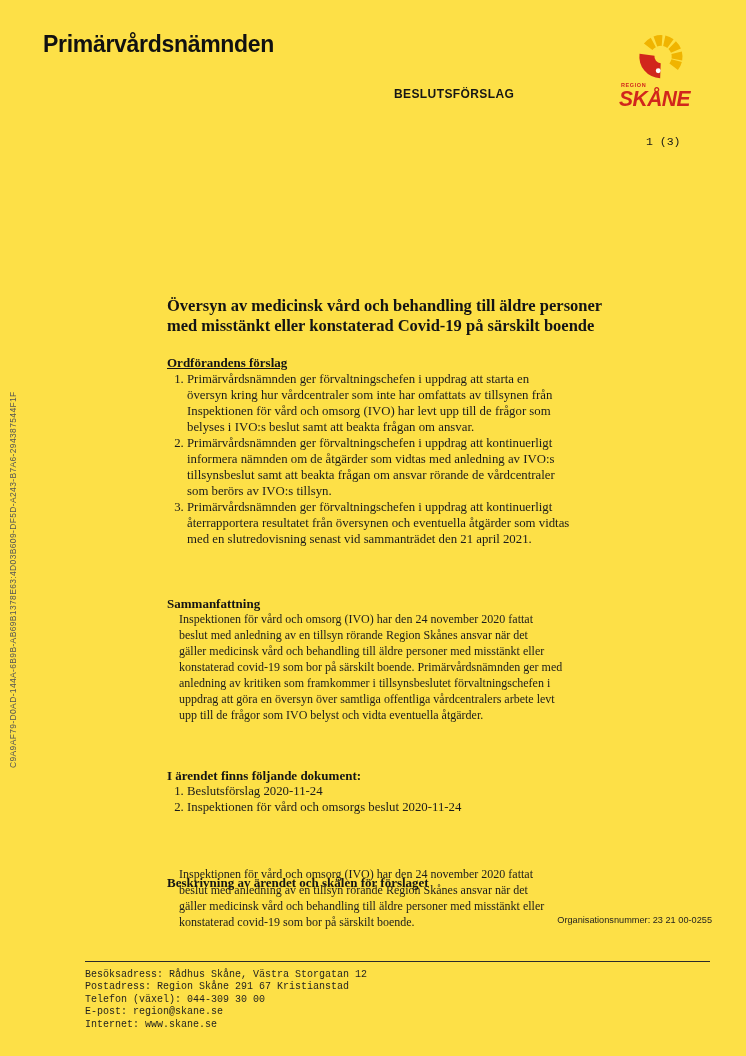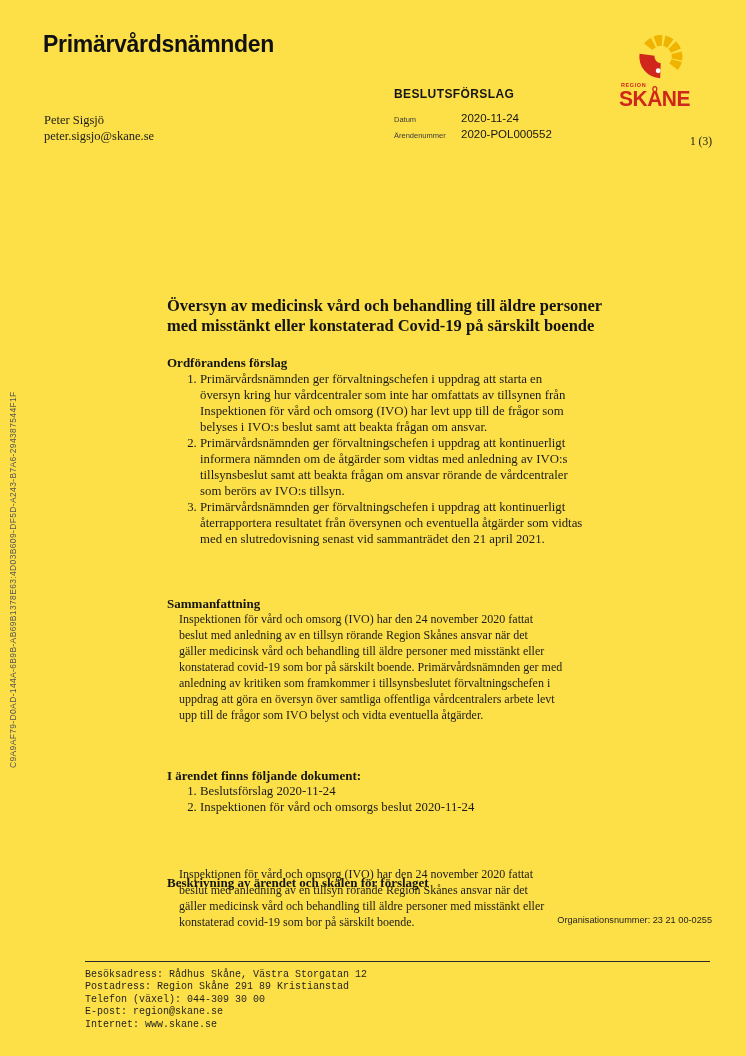--- a/index.html
+++ b/index.html
@@ -17,34 +17,34 @@
   .contact { position:absolute; left:44px; top:113px; font-size:12.5px; line-height:15.5px; }
   .doc-type {
     position:absolute; left:394px; top:87px;
     font-family:"Liberation Sans", sans-serif; font-weight:bold; font-size:12px; letter-spacing:0.4px; color:#161616;
   }
   .meta { position:absolute; left:394px; top:112px; font-family:"Liberation Sans", sans-serif; }
   .meta-row { display:flex; align-items:baseline; height:15.5px; }
   .meta-label { width:67px; font-size:7.5px; color:#3a3a3a; }
   .meta-value { font-size:11.5px; color:#161616; }
   .page-indicator {
-    position:absolute; left:646px; top:135px; width:66px; text-align:right;
-    font-family:Liberation Serif, serif; font-size:11.5px; color:#161616;
+    position:absolute; left:646px; top:135px; width:66px; 
+    font-family:Liberation Mono, monospace; font-size:11.5px; color:#161616;
   }
 
   
   .logo { position:absolute; left:618px; top:27px; width:86px; }
   .logo-symbol { display:block; margin-left:13px; }
   .logo-region {
     font-family:"Liberation Sans", sans-serif; font-weight:bold; font-size:5.5px;
     letter-spacing:0.6px; margin:1px 0 0 3px;
   }
   .logo-name {
     font-family:"Liberation Sans", sans-serif; font-weight:bold; font-size:21px;
-    letter-spacing:-0.5px; line-height:19px; margin-left:1px; transform:scaleY(1.05); transform-origin:top left;
+    letter-spacing:-0.5px; line-height:19px; margin-left:1px; transform:scaleY(1.05); transform-origin:top left;font-style:italic;
   }
 
   
   .margin-id {
     position:absolute; left:8px; top:396px; height:372px; width:13px;
     writing-mode:vertical-rl; transform:rotate(180deg);
     font-family:"Liberation Sans", sans-serif; font-size:8.5px; letter-spacing:0.35px; color:#555;
     white-space:nowrap;
   }
 
@@ -54,27 +54,27 @@
     font-weight:bold; font-size:16.5px; line-height:20px; white-space:pre-line; color:#141414;
   }
   .sec-heading {
     position:absolute; left:167px; font-weight:bold; font-size:13px; color:#141414;
   }
   .body-par {
     position:absolute; left:179px; width:520px;
     font-size:12px; line-height:16px; white-space:pre-line;
   }
   .body-list {
-    position:absolute; left:167px; width:515px;
+    position:absolute; left:154px; width:515px;
     font-size:12.8px; line-height:16px;
   }
   .body-list ol { margin:0; padding-left:33px; }
   .body-list li { white-space:pre-line; }
 
-  .h-ordforanden { top:355px; }
+  .h-ordforanden { top:355px;text-decoration:underline; }
   .l-ordforanden { top:371px; }
   .h-sammanfattning { top:596px; }
   .p-sammanfattning { top:611px; }
   .h-dokument { top:768px; }
   .l-dokument { top:783px; }
   .h-beskrivning { top:875px; }
   .p-beskrivning { top:866px; }
 
   
   .footer-rule { position:absolute; left:85px; top:961px; width:625px; border-top:1.6px solid #2a2a2a; }
@@ -87,37 +87,23 @@
     font-family:"Liberation Sans", sans-serif; font-size:9.2px; color:#1f1f1f;
   }
 </style>
 </head>
 <body>
 
 <div class="page">
 
   <div class="committee-title">Primärvårdsnämnden</div>
 
-  <div class="contact">
-    <div>Peter Sigsjö</div>
-    <div>peter.sigsjo@skane.se</div>
-  </div>
 
   <div class="doc-type">BESLUTSFÖRSLAG</div>
 
-  <div class="meta">
-    <div class="meta-row">
-      <span class="meta-label">Datum</span>
-      <span class="meta-value">2020-11-24</span>
-    </div>
-    <div class="meta-row">
-      <span class="meta-label">Ärendenummer</span>
-      <span class="meta-value">2020-POL000552</span>
-    </div>
-  </div>
 
   <div class="page-indicator">1 (3)</div>
 
   <div class="logo">
     <svg class="logo-symbol" width="62" height="54" viewBox="0 0 100 100">
 
       <g fill="#f0b400">
         <g transform="rotate(-130 48 55)">
             <path d="M87.1,46.7 A40,40 0 0 1 87.1,63.3 L67.6,59.2 A20,20 0 0 0 67.6,50.8 Z"></path>
           </g>
@@ -186,20 +172,20 @@
 
   <div class="sec-heading h-beskrivning">Beskrivning av ärendet och skälen för förslaget</div>
   <div class="body-par p-beskrivning">Inspektionen för vård och omsorg (IVO) har den 24 november 2020 fattat
 beslut med anledning av en tillsyn rörande Region Skånes ansvar när det
 gäller medicinsk vård och behandling till äldre personer med misstänkt eller
 konstaterad covid-19 som bor på särskilt boende.</div>
 
   <div class="footer-rule"></div>
   <div class="footer-left">
     <div>Besöksadress: Rådhus Skåne, Västra Storgatan 12</div>
-    <div>Postadress: Region Skåne 291 89 Kristianstad</div>
+    <div>Postadress: Region Skåne 291 67 Kristianstad</div>
     <div>Telefon (växel): 044-309 30 00</div>
     <div>E-post: region@skane.se</div>
     <div>Internet: www.skane.se</div>
   </div>
   <div class="footer-right">Organisationsnummer: 23 21 00-0255</div>
 
 </div>
 
 </body></html>

